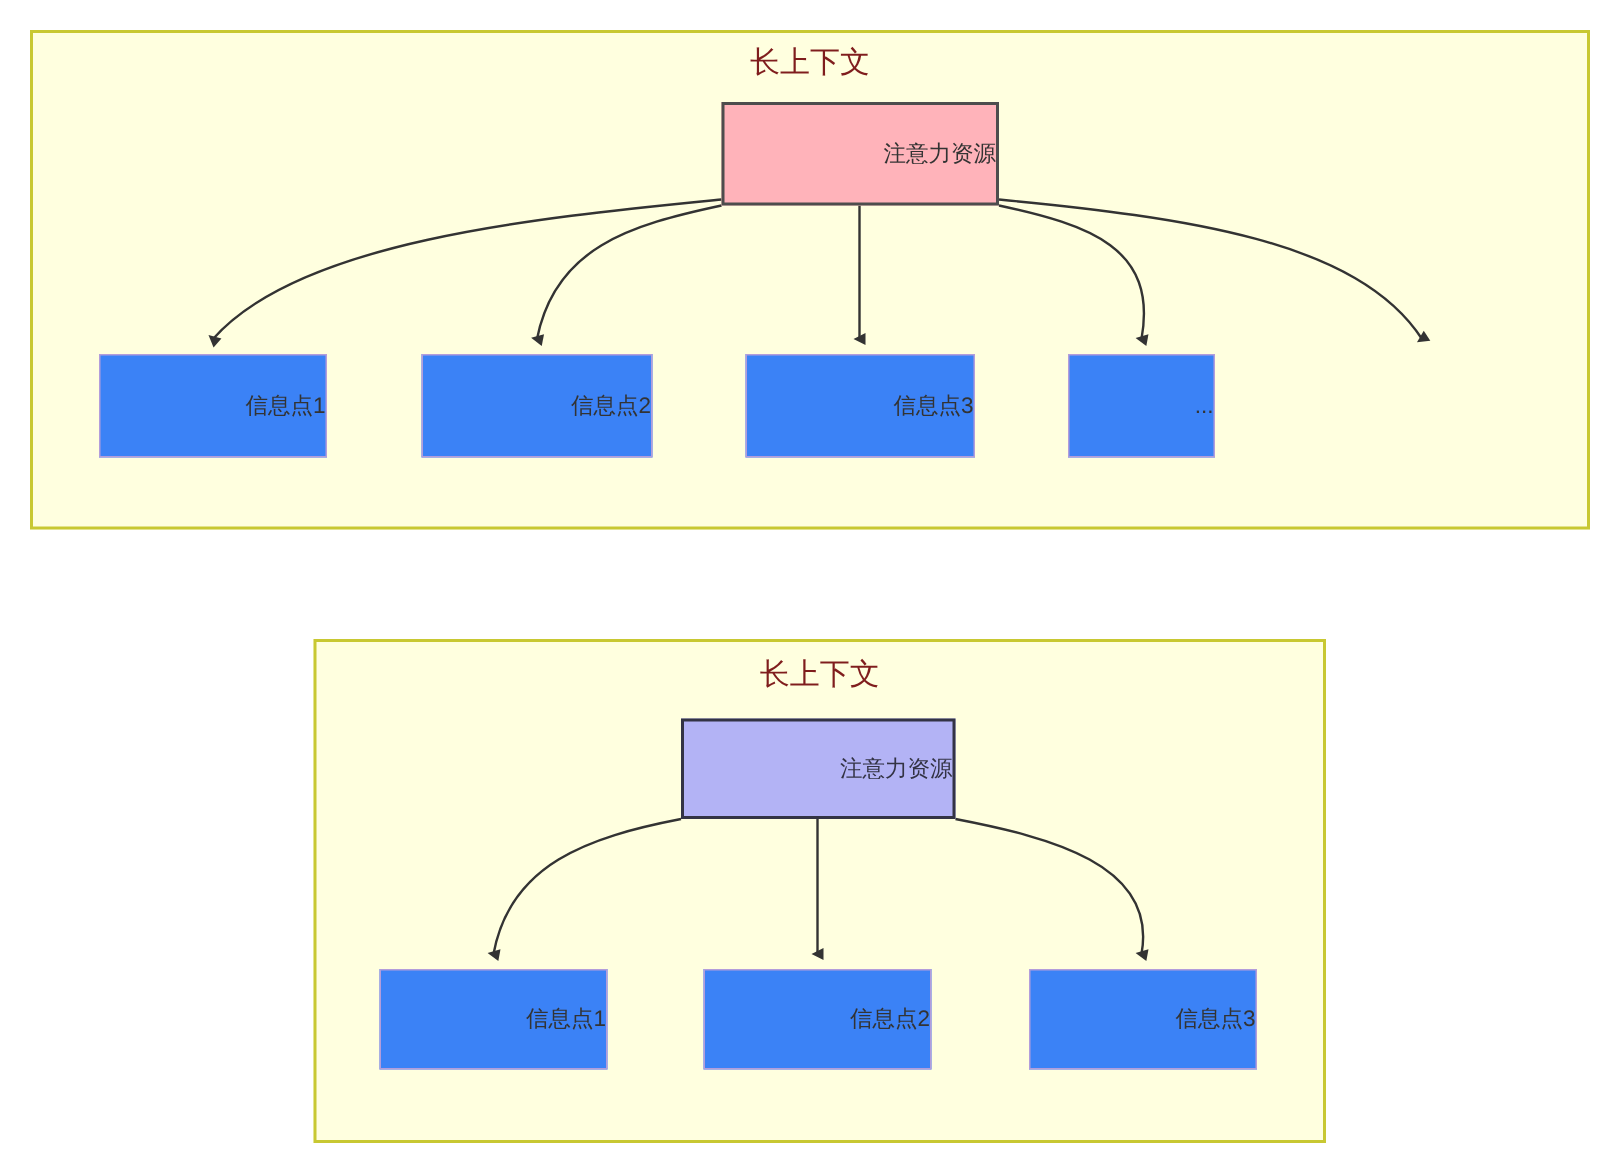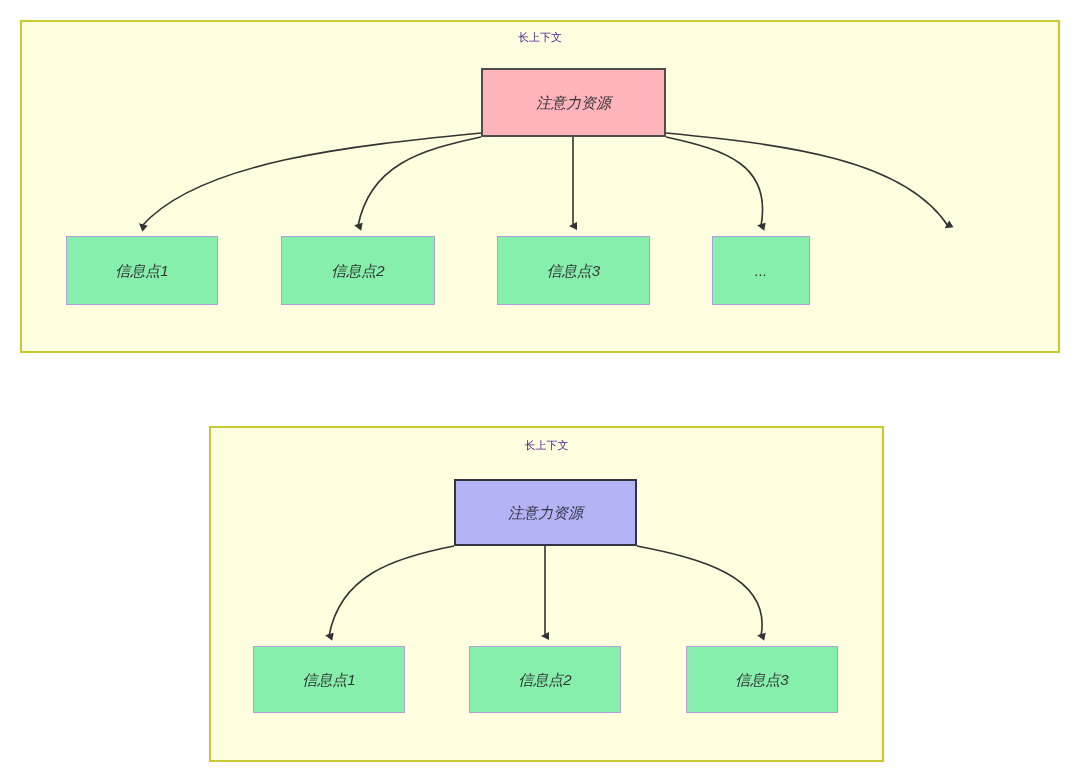--- a/index.html
+++ b/index.html
@@ -27,53 +27,52 @@
     position: absolute;
     background: #ffffdf;
     border: 2px solid #c8c832;
     box-sizing: border-box;
   }
 
   .group-title {
     position: absolute;
     width: 100%;
     text-align: center;
-    font-size: 11px;
-    color: #4c1d95;
+    font-size: 20px;
+    color: #7f1d1d;
     line-height: 1;
     white-space: nowrap;
     left: 0;
   }
 
   .node {
     position: absolute;
     box-sizing: border-box;
     display: flex;
     align-items: center;
-    justify-content: center;
+    justify-content: flex-end;
     font-size: 15px;
     line-height: 1;
     white-space: nowrap;
-    font-style: italic;
   }
 
   .node-attention-long {
     background: #ffb3ba;
     border: 2px solid #4d4d4d;
     color: #333333;
   }
 
   .node-attention-short {
     background: #b3b3f5;
     border: 2px solid #333344;
     color: #333344;
   }
 
   .node-info {
-    background: #86efac;
+    background: #3b82f6;
     border: 1px solid #b39ddb;
     color: #333333;
   }
 
   .edge-layer {
     position: absolute;
     left: 0;
     top: 0;
     width: 1080px;
     height: 774px;

